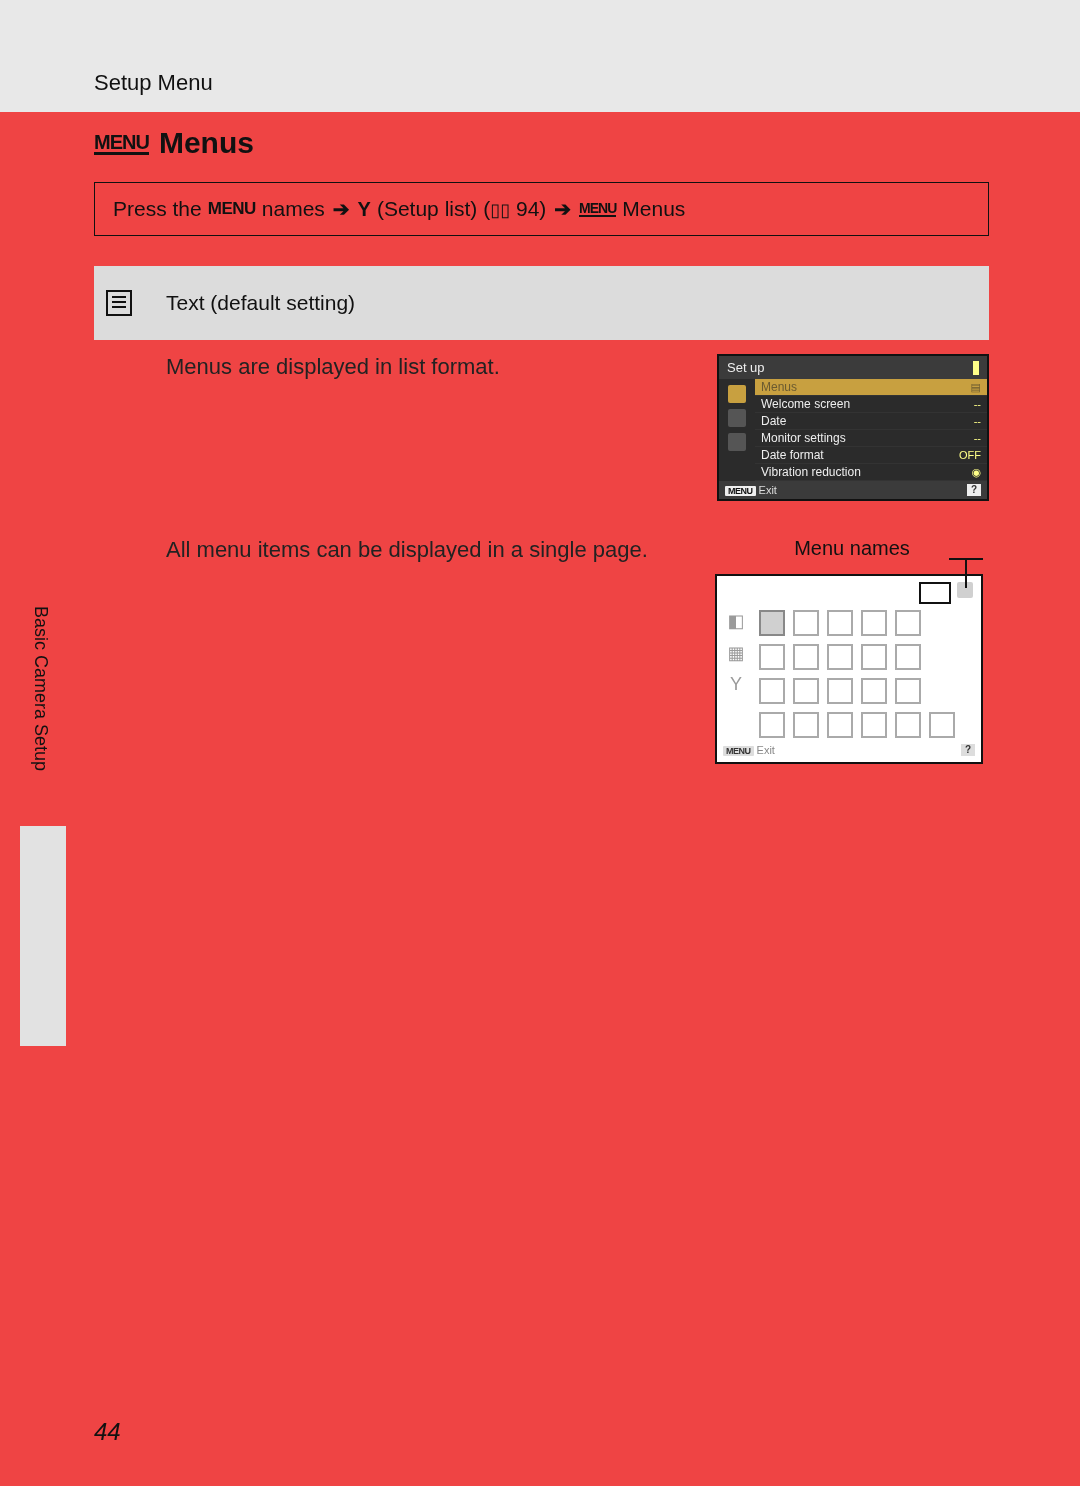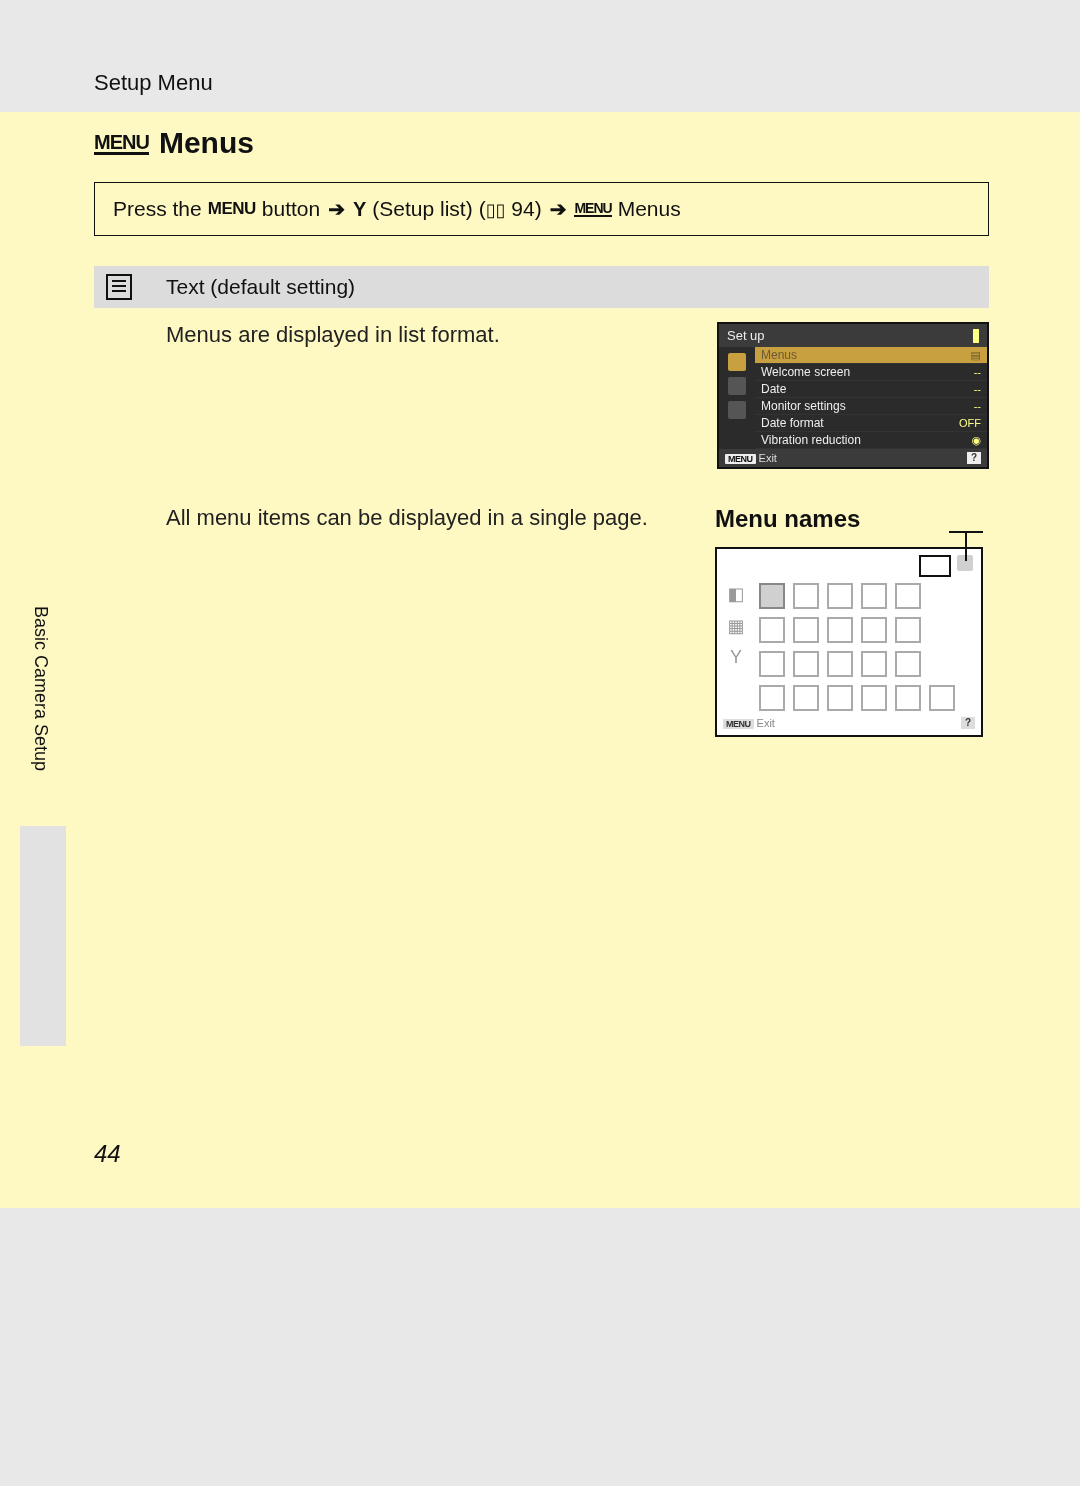--- a/index.html
+++ b/index.html
@@ -4,22 +4,22 @@
 <style>
   html, body {
     margin: 0;
     padding: 0;
     background: #e8e8e8;
     font-family: "Helvetica Neue", Arial, sans-serif;
     color: #111;
   }
   .page {
     width: 1080px;
-    height: 1208px;
-    background: #fef9c3;
+    height: 1486px;
+    background: #ef4444;
     position: relative;
     box-sizing: border-box;
   }
   .top-band {
     height: 112px;
     background: #e8e8e8;
   }
   .section-header {
     position: absolute;
     top: 70px;
@@ -92,21 +92,21 @@
   .intro {
     font-size: 24px;
     font-weight: 300;
     color: #222;
     margin-bottom: 18px;
   }
   .option-header {
     background: #dcdcdc;
     display: flex;
     align-items: center;
-    padding: 8px 12px;
+    padding: 24px 12px;
     font-size: 21px;
     font-weight: 400;
   }
   .option-icon-cell {
     width: 60px;
     display: flex;
     justify-content: flex-start;
   }
   .list-icon-box {
     width: 22px;
@@ -145,25 +145,25 @@
   }
   .option-desc {
     font-size: 22px;
     font-weight: 300;
     color: #222;
     flex: 1;
   }
   .option-right {
     display: flex;
     flex-direction: column;
-    align-items: flex-start;
+    align-items: center;
   }
   .callout {
-    font-size: 24px;
-    font-weight: 700;
+    font-size: 20px;
+    font-weight: 400;
     margin-bottom: 2px;
   }
 
   
   .lcd-text {
     width: 268px;
     border: 2px solid #111;
     background: #2b2b2b;
     font-family: Verdana, Arial, sans-serif;
   }
@@ -393,21 +393,21 @@
   <div class="content">
 
     <div class="title-row">
       <span class="title-icon">MENU</span>
       <span class="title-text">Menus</span>
     </div>
 
     <div class="nav-box">
       <span>Press the</span>
       <span class="menu-small-label">MENU</span>
-      <span>button</span>
+      <span>names</span>
       <span class="arrow">➔</span>
       <span class="wrench">Y</span>
       <span>(Setup list)</span>
       <span>(<span class="book-icon">▯▯</span> <span>94</span>)</span>
       <span class="arrow">➔</span>
       <span class="menu-icon-small">MENU</span>
       <span>Menus</span>
     </div>
 
 

